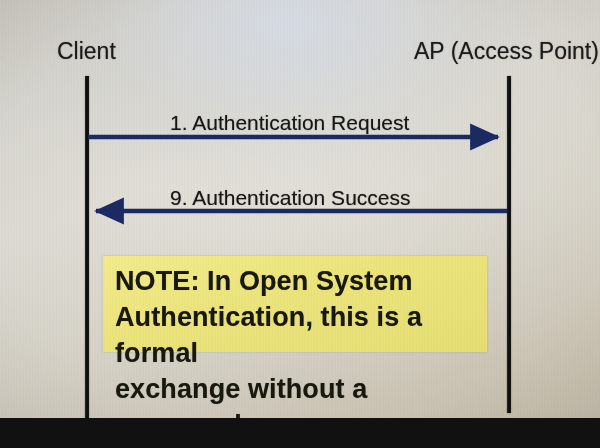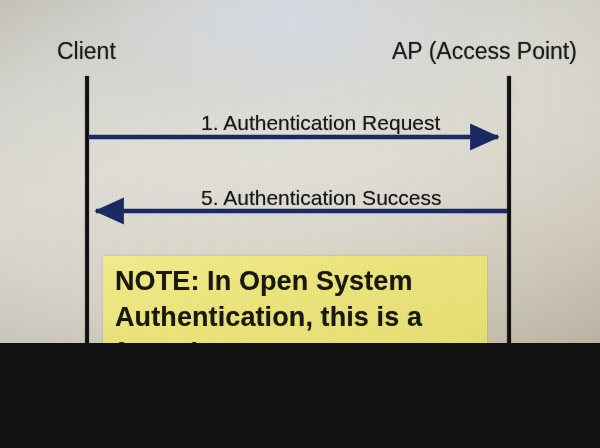--- a/index.html
+++ b/index.html
@@ -3,21 +3,21 @@
 <meta charset="utf-8">
 <style>
   html, body {
     margin: 0;
     padding: 0;
     background: #111;
   }
   #slide {
     position: relative;
     width: 600px;
-    height: 343px;
+    height: 418px;
     overflow: hidden;
     font-family: "Liberation Sans", sans-serif;
     
     background:
       radial-gradient(ellipse 70% 55% at 48% 6%, rgba(214,220,229,0.95) 0%, rgba(208,209,206,0.35) 45%, rgba(200,196,186,0) 78%),
       radial-gradient(ellipse 120% 100% at 50% 40%, rgba(236,234,228,0.55) 0%, rgba(214,210,199,0.18) 55%, rgba(176,169,153,0.30) 100%),
       linear-gradient(160deg, #c9c6be 0%, #d3d2cd 18%, #dcdad3 38%, #d6d2c7 62%, #cac3b2 85%, #c2bba9 100%);
   }
   
   #slide::after {
@@ -34,39 +34,38 @@
 
   .hdr {
     position: absolute;
     color: #1b1b19;
     font-size: 23px;
     line-height: 1;
     white-space: nowrap;
     text-shadow: 0 0 1.2px rgba(0,0,0,0.45);
   }
   #hdr-client { left: 57px; top: 40px; }
-  #hdr-ap     { left: 392px; top: 40px; }
+  #hdr-ap     { left: 414px; top: 40px; }
 
   .lifeline {
     position: absolute;
     width: 4px;
     background: linear-gradient(90deg, #2a2a28 0%, #0b0b0a 45%, #17171a 100%);
     box-shadow: 0 0 1.5px rgba(0,0,0,0.5);
   }
   #lifeline-client { left: 85px;  top: 76px; height: 348px; }
   #lifeline-ap     { left: 507px; top: 76px; height: 337px; }
 
   .msg-label {
     position: absolute;
     color: #161614;
     font-size: 21px;
     line-height: 1;
     white-space: nowrap;
     text-shadow: 0 0 1.1px rgba(0,0,0,0.4);
-    margin-left: 31px;
   }
   #label-1 { left: 170px; top: 112px; }
   #label-2 { left: 170px; top: 187px; }
 
   .arrow-svg {
     position: absolute;
     left: 0;
     top: 0;
     width: 600px;
     height: 448px;
@@ -104,21 +103,21 @@
   <div class="hdr" id="hdr-client">Client</div>
 
   <div class="hdr" id="hdr-ap">AP (Access Point)</div>
 
   <div class="lifeline" id="lifeline-client"></div>
 
   <div class="lifeline" id="lifeline-ap"></div>
 
   <div class="msg-label" id="label-1">1. Authentication Request</div>
 
-  <div class="msg-label" id="label-2">5. Authentication Success</div>
+  <div class="msg-label" id="label-2">9. Authentication Success</div>
 
   <svg class="arrow-svg" viewBox="0 0 600 448">
     <defs>
       <marker id="head-right" markerWidth="7" markerHeight="7" refX="6.2" refY="3.2" orient="auto" markerUnits="strokeWidth">
         <path d="M0,0.2 L6.6,3.2 L0,6.2 Z" fill="#1b2a63"></path>
       </marker>
       <marker id="head-left" markerWidth="7" markerHeight="7" refX="6.2" refY="3.2" orient="auto" markerUnits="strokeWidth">
         <path d="M0,0.2 L6.6,3.2 L0,6.2 Z" fill="#1b2a63"></path>
       </marker>
     </defs>

